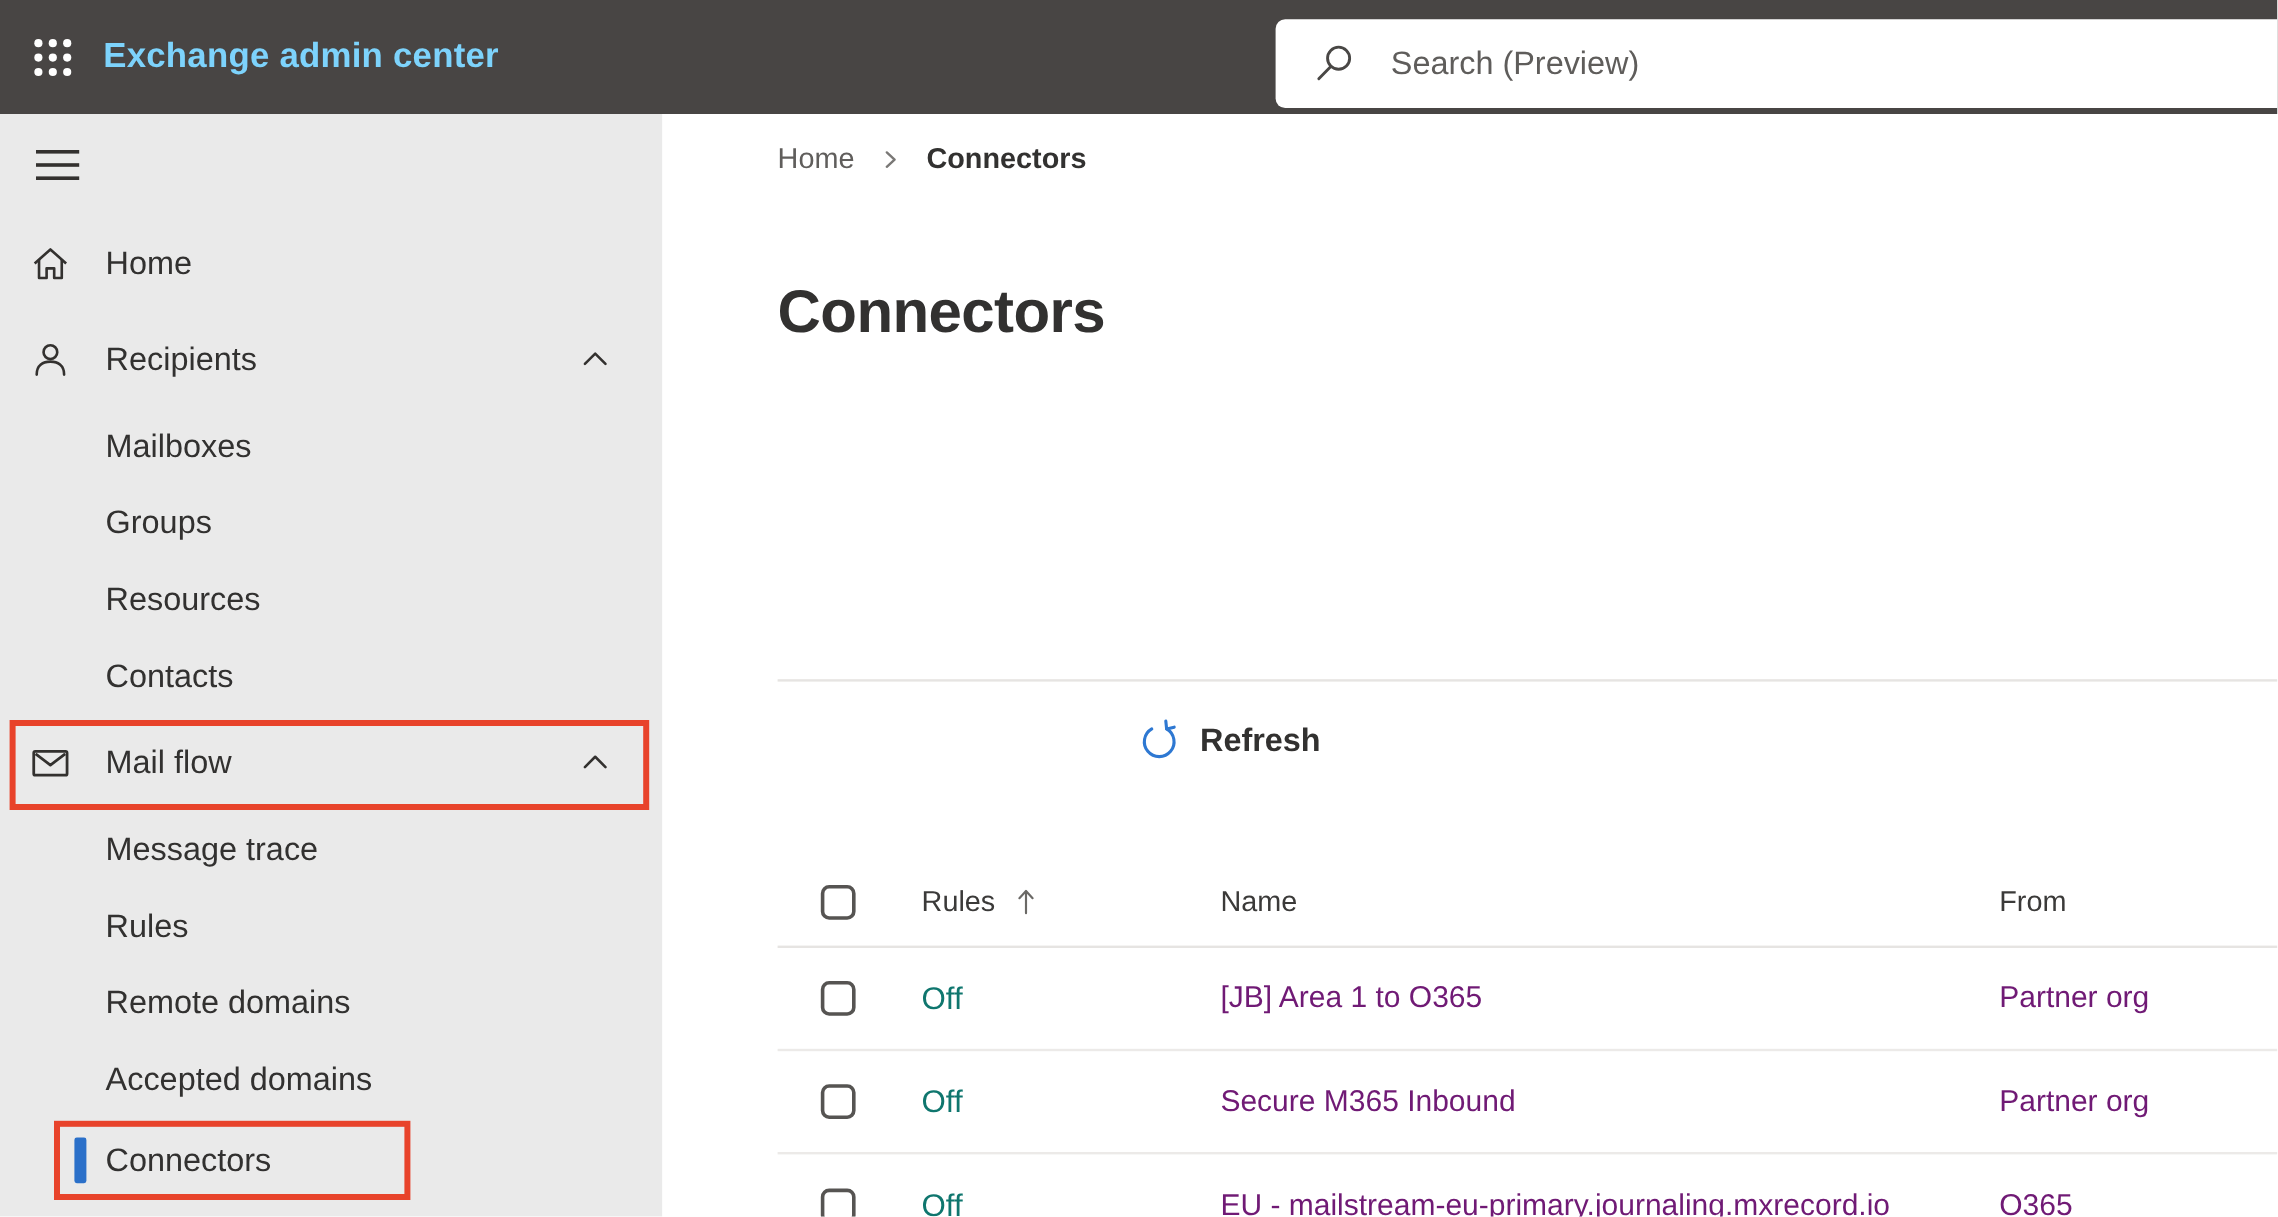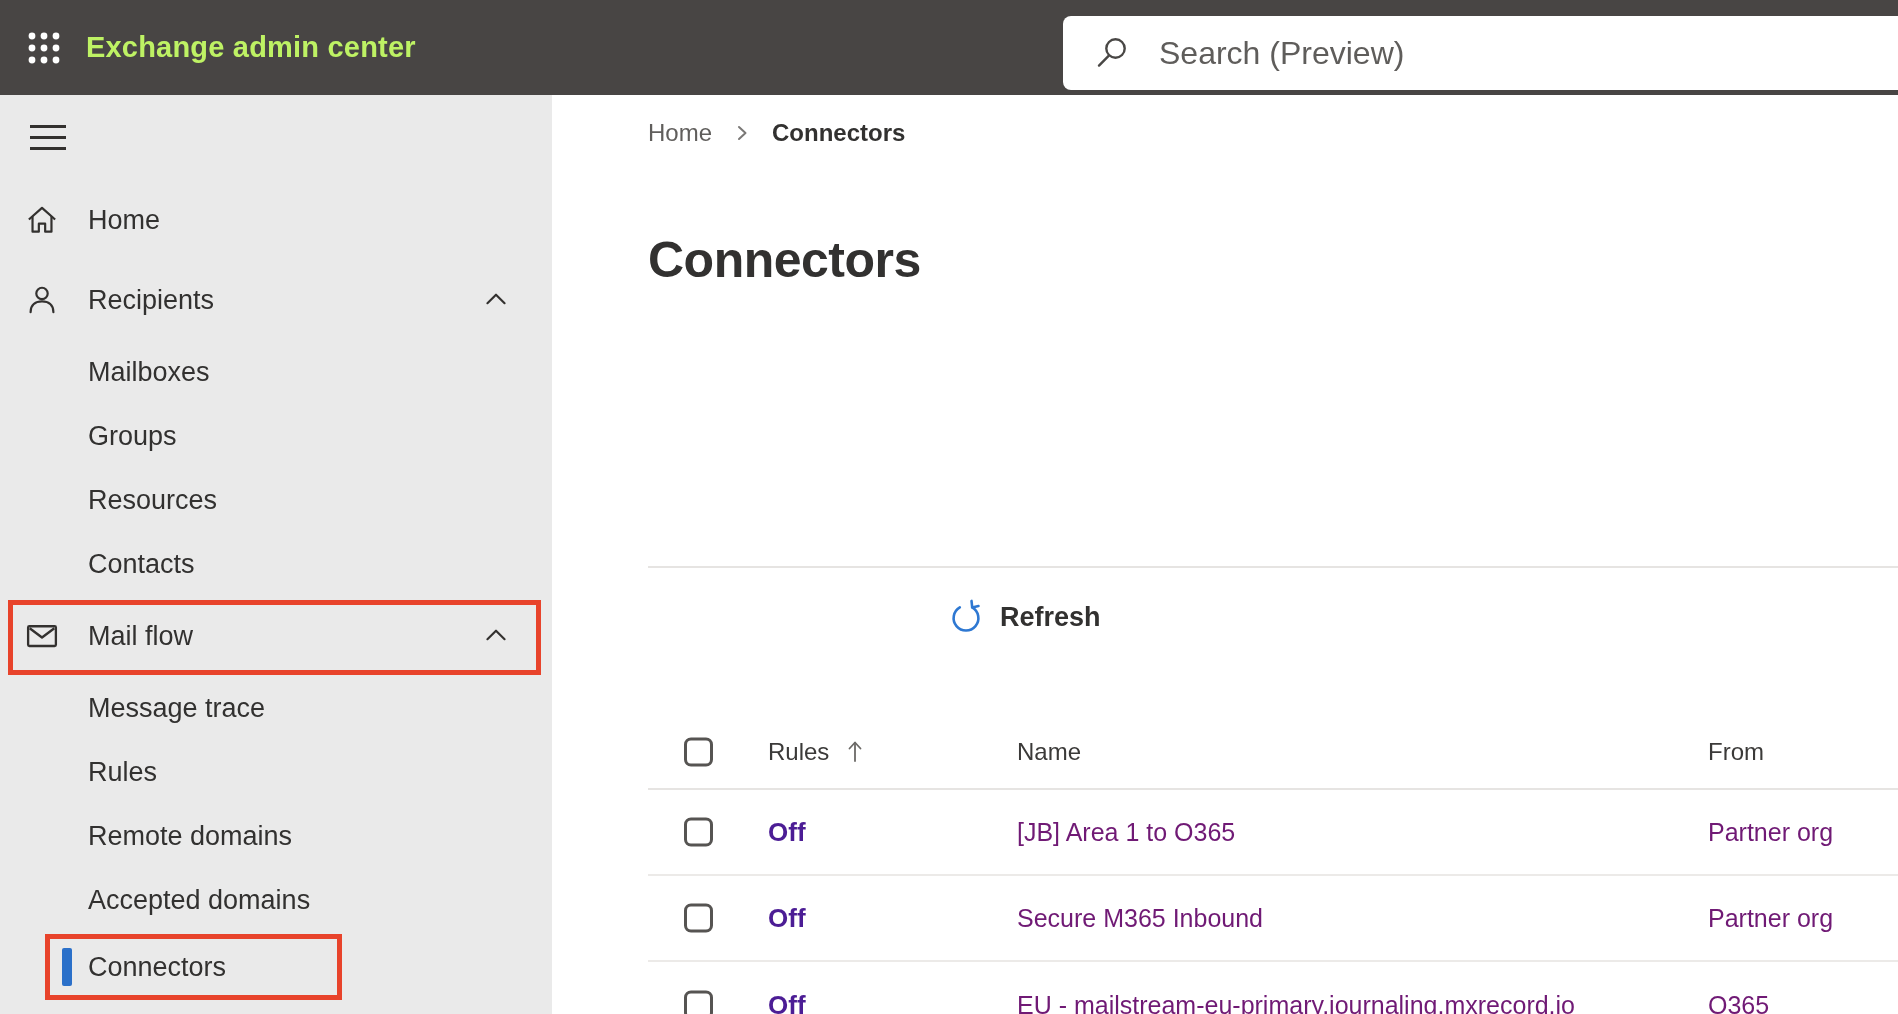--- a/index.html
+++ b/index.html
@@ -7,30 +7,30 @@
   .screen{
     position:relative; width:1898px; height:1014px; overflow:hidden;
     font-family:"Liberation Sans", sans-serif; background:#ffffff;
   }
 
   
   .topbar{ position:absolute; left:0; top:0; width:100%; height:95px; background:#484544; }
   .waffle{ position:absolute; left:26px; top:30px; width:36px; height:36px; cursor:pointer; }
   .app-title{
     position:absolute; left:86px; top:0; height:95px; line-height:95px;
-    color:#bef264; font-size:29px; font-weight:600; letter-spacing:.2px; white-space:nowrap;
+    color:#7dd3fc; font-size:29px; font-weight:600; letter-spacing:.2px; white-space:nowrap;
   }
   .searchbox{
     position:absolute; left:1063px; right:0; top:16px; height:74px;
     background:#ffffff; border-radius:8px 0 0 8px; display:flex; align-items:center;
   }
   .searchbox .sicon{ margin-left:30px; flex:0 0 auto; display:flex; }
   .search-input{
     flex:1; margin-left:26px; margin-right:20px; border:none; outline:none; background:transparent;
-    font-family:"Liberation Sans", sans-serif; font-size:32px; color:#be185d;
+    font-family:"Liberation Sans", sans-serif; font-size:27px; color:#be185d;
   }
   .search-input::placeholder{ color:#5f5d5b; opacity:1; }
 
   
   .sidebar{ position:absolute; left:0; top:95px; width:552px; height:919px; background:#eaeaea; }
   .hamburger{ position:absolute; left:30px; top:30px; width:36px; height:26px; cursor:pointer; }
   .hamburger span{ position:absolute; left:0; width:36px; height:3px; background:#33312f; }
   .hamburger span:nth-child(1){ top:0; } .hamburger span:nth-child(2){ top:11px; } .hamburger span:nth-child(3){ top:22px; }
 
   .nav-item{ position:absolute; left:0; width:100%; cursor:pointer; }
@@ -66,24 +66,24 @@
   .tb-label{ font-size:27px; font-weight:600; color:#323130; white-space:nowrap; }
 
   .thead{ position:absolute; left:96px; right:0; top:621px; height:74px; border-bottom:2px solid #e6e4e2; }
   .trow{ position:absolute; left:96px; right:0; height:86px; border-bottom:2px solid #eceae8; }
   .row-1{ top:695px; } .row-2{ top:781px; } .row-3{ top:867px; border-bottom:none; }
 
   .ccheck{ position:absolute; left:36px; top:50%; transform:translateY(-50%); }
   .checkbox{ display:block; width:29px; height:29px; border:3px solid #565452; border-radius:7px; background:#fff; cursor:pointer; }
   .col-status{ position:absolute; left:120px; top:50%; transform:translateY(-50%); display:flex; align-items:center; }
   .col-name{ position:absolute; left:369px; top:50%; transform:translateY(-50%); white-space:nowrap; }
-  .col-from{ position:absolute; left:1060px; top:50%; transform:translateY(-50%); white-space:nowrap; }
+  .col-from{ position:absolute; left:1018px; top:50%; transform:translateY(-50%); white-space:nowrap; }
   .th-text{ font-size:24px; color:#3b3a39; font-weight:400; }
   .sort-icon{ margin-left:16px; display:flex; }
-  .cell-status{ font-size:26px; font-weight:700; color:#4c1d95; }
+  .cell-status{ font-size:26px; font-weight:400; color:#0f766e; }
   .cell-text{ font-size:25px; color:#701a75; }
 
   svg{ display:block; }
 </style>
 </head>
 <body>
 
 <div class="screen">
 
   <header class="topbar">

